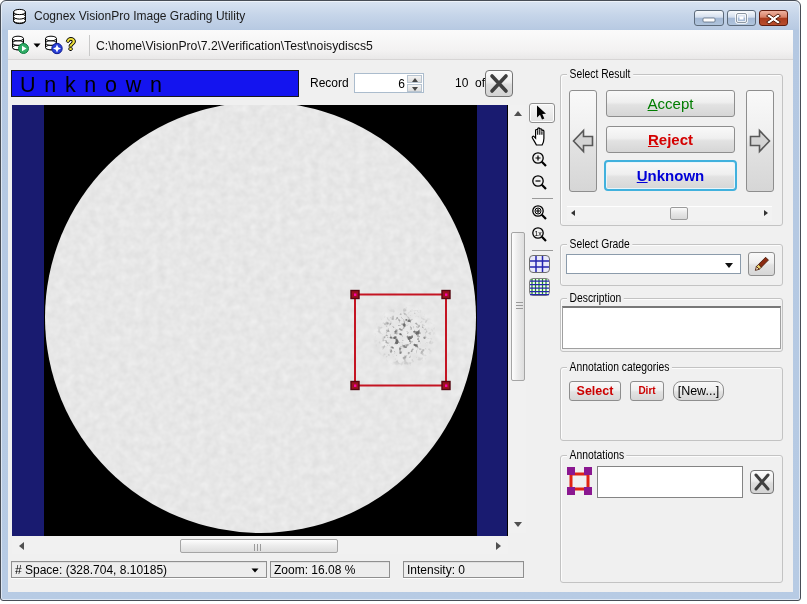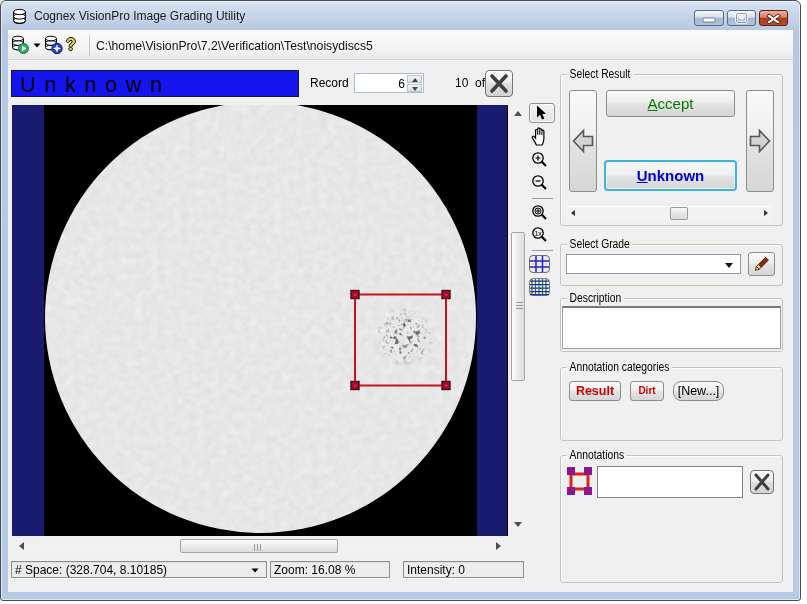--- a/index.html
+++ b/index.html
@@ -310,20 +310,21 @@
   <div class="group" style="left:560px;top:74px;width:223px;height:152px;"></div>
   <div class="grouplabel" style="left:567px;top:67px;">Select Result</div>
 
   <div class="btn" id="btn-prev"><svg width="26" height="100" viewBox="0 0 26 100">
         <path d="M22.5 45.5 L13.5 45.5 L13.5 39.5 L3.5 50 L13.5 60.5 L13.5 54.5 L22.5 54.5 Z" fill="#d4d4d4" stroke="#585858" stroke-width="1.6"></path>
       </svg></div>
   <div class="btn" id="btn-next"><svg width="26" height="100" viewBox="0 0 26 100">
         <path d="M3.5 45.5 L12.5 45.5 L12.5 39.5 L22.5 50 L12.5 60.5 L12.5 54.5 L3.5 54.5 Z" fill="#d4d4d4" stroke="#585858" stroke-width="1.6"></path>
       </svg></div>
   <div class="btn" id="btn-accept"><u>A</u>ccept</div>
+  <div class="btn" id="btn-reject"><u>R</u>eject</div>
   <div class="btn" id="btn-unknown"><u>U</u>nknown</div>
 
   <div id="rsb">
     <div class="sb-arr abs" style="left:4px;top:4px;border-top:3.5px solid transparent;border-bottom:3.5px solid transparent;border-right:4.5px solid #333;"></div>
     <div id="rsb-thumb"></div>
     <div class="sb-arr abs" style="right:4px;top:4px;border-top:3.5px solid transparent;border-bottom:3.5px solid transparent;border-left:4.5px solid #333;"></div>
   </div>
 
   <div class="group" style="left:560px;top:244px;width:223px;height:42px;"></div>
   <div class="grouplabel" style="left:567px;top:237px;">Select Grade</div>
@@ -337,21 +338,21 @@
           <path d="M10.5 16 L12.5 19.5 L14.5 16 Z" fill="#fceccc" stroke="#441505" stroke-width="0.8"></path>
         </g>
       </svg></div>
 
   <div class="group" style="left:560px;top:298px;width:223px;height:54px;"></div>
   <div class="grouplabel" style="left:567px;top:291px;">Description</div>
   <div class="sunkenbox" id="descbox"></div>
 
   <div class="group" style="left:560px;top:367px;width:223px;height:74px;"></div>
   <div class="grouplabel" style="left:567px;top:360px;">Annotation categories</div>
-  <div class="btn" id="btn-defect">Result</div>
+  <div class="btn" id="btn-defect">Select</div>
   <div class="btn" id="btn-dirt">Dirt</div>
   <div class="btn" id="btn-new">[New...]</div>
 
   <div class="group" style="left:560px;top:455px;width:223px;height:128px;"></div>
   <div class="grouplabel" style="left:567px;top:448px;">Annotations</div>
   <svg class="abs" style="left:567px;top:467px" width="27" height="29" viewBox="0 0 27 29">
     <g stroke="#e02412" stroke-width="3">
         <line x1="5" y1="7" x2="22" y2="7"></line>
         <line x1="5" y1="22" x2="22" y2="22"></line>
         <line x1="4" y1="5" x2="4" y2="24"></line>

